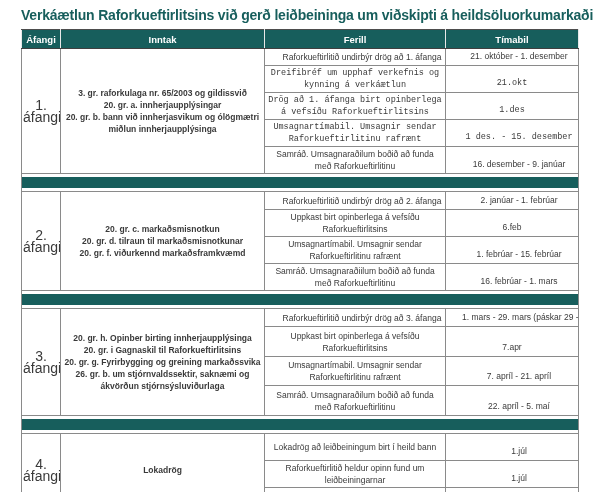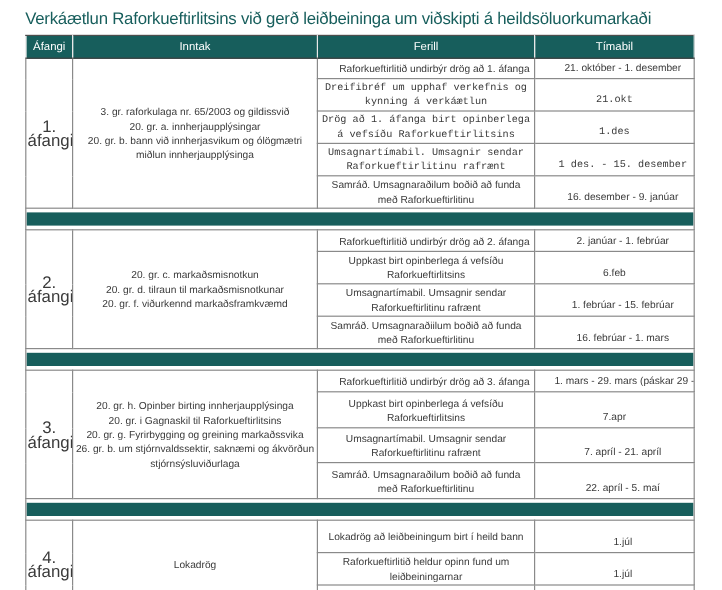--- a/index.html
+++ b/index.html
@@ -4,42 +4,42 @@
 <style>
   html,body{margin:0;padding:0;background:#ffffff;}
   body{
     width:602px;height:492px;overflow:hidden;
     font-family:"Liberation Sans", sans-serif;
     -webkit-font-smoothing:antialiased;
   }
   .page{position:relative;width:602px;height:492px;background:#fff;}
   .doc-title{
     margin:7px 0 6px 21px;
-    font-size:14px;font-weight:normal;letter-spacing:-0.2px;
+    font-size:14px;font-weight:bold;letter-spacing:-0.2px;
     color:#175E5C;
   }
   table.schedule{
     border-collapse:collapse;table-layout:fixed;
     margin-left:21px;width:557px;
     border:1.5px solid #4d4d4d;
   }
   th{
     background:#175E5C;color:#ffffff;
-    font-size:9.5px;font-weight:normal;
+    font-size:9.5px;font-weight:bold;
     height:18px;padding:0 2px;text-align:center;
     border:1px solid #e8e8e8;border-top:1px solid #4d4d4d;border-bottom:1px solid #3f3f3f;
   }
   td{
     border:1px solid #8a8a8a;
     color:#3a3a3a;font-size:8.5px;line-height:12px;
     text-align:center;vertical-align:middle;
     padding:1px 2px;overflow:hidden;
   }
   td.afangi{font-size:14px;padding:0 1px;}
-  td.inntak div{margin:0;}
+  td.inntak div{margin:0;font-weight:bold;}
   td.timabil{vertical-align:bottom;padding-bottom:3px;}
   .nw{white-space:nowrap;padding-left:16px;}
   .sep-cell{padding:3px 0;border-left:1px solid #8a8a8a;border-right:1px solid #8a8a8a;background:#fff;}
   .sep-band{height:11px;background:#175E5C;}
   tr.h17{height:17px;} tr.h18{height:18px;} tr.h24{height:24px;}
   tr.h25{height:25px;font-family:Liberation Mono, monospace;} tr.h26{height:26px;} tr.h27{height:27px;}
   tr.h29{height:29px;} tr.h30{height:30px;}
 </style>
 </head>
 <body>

